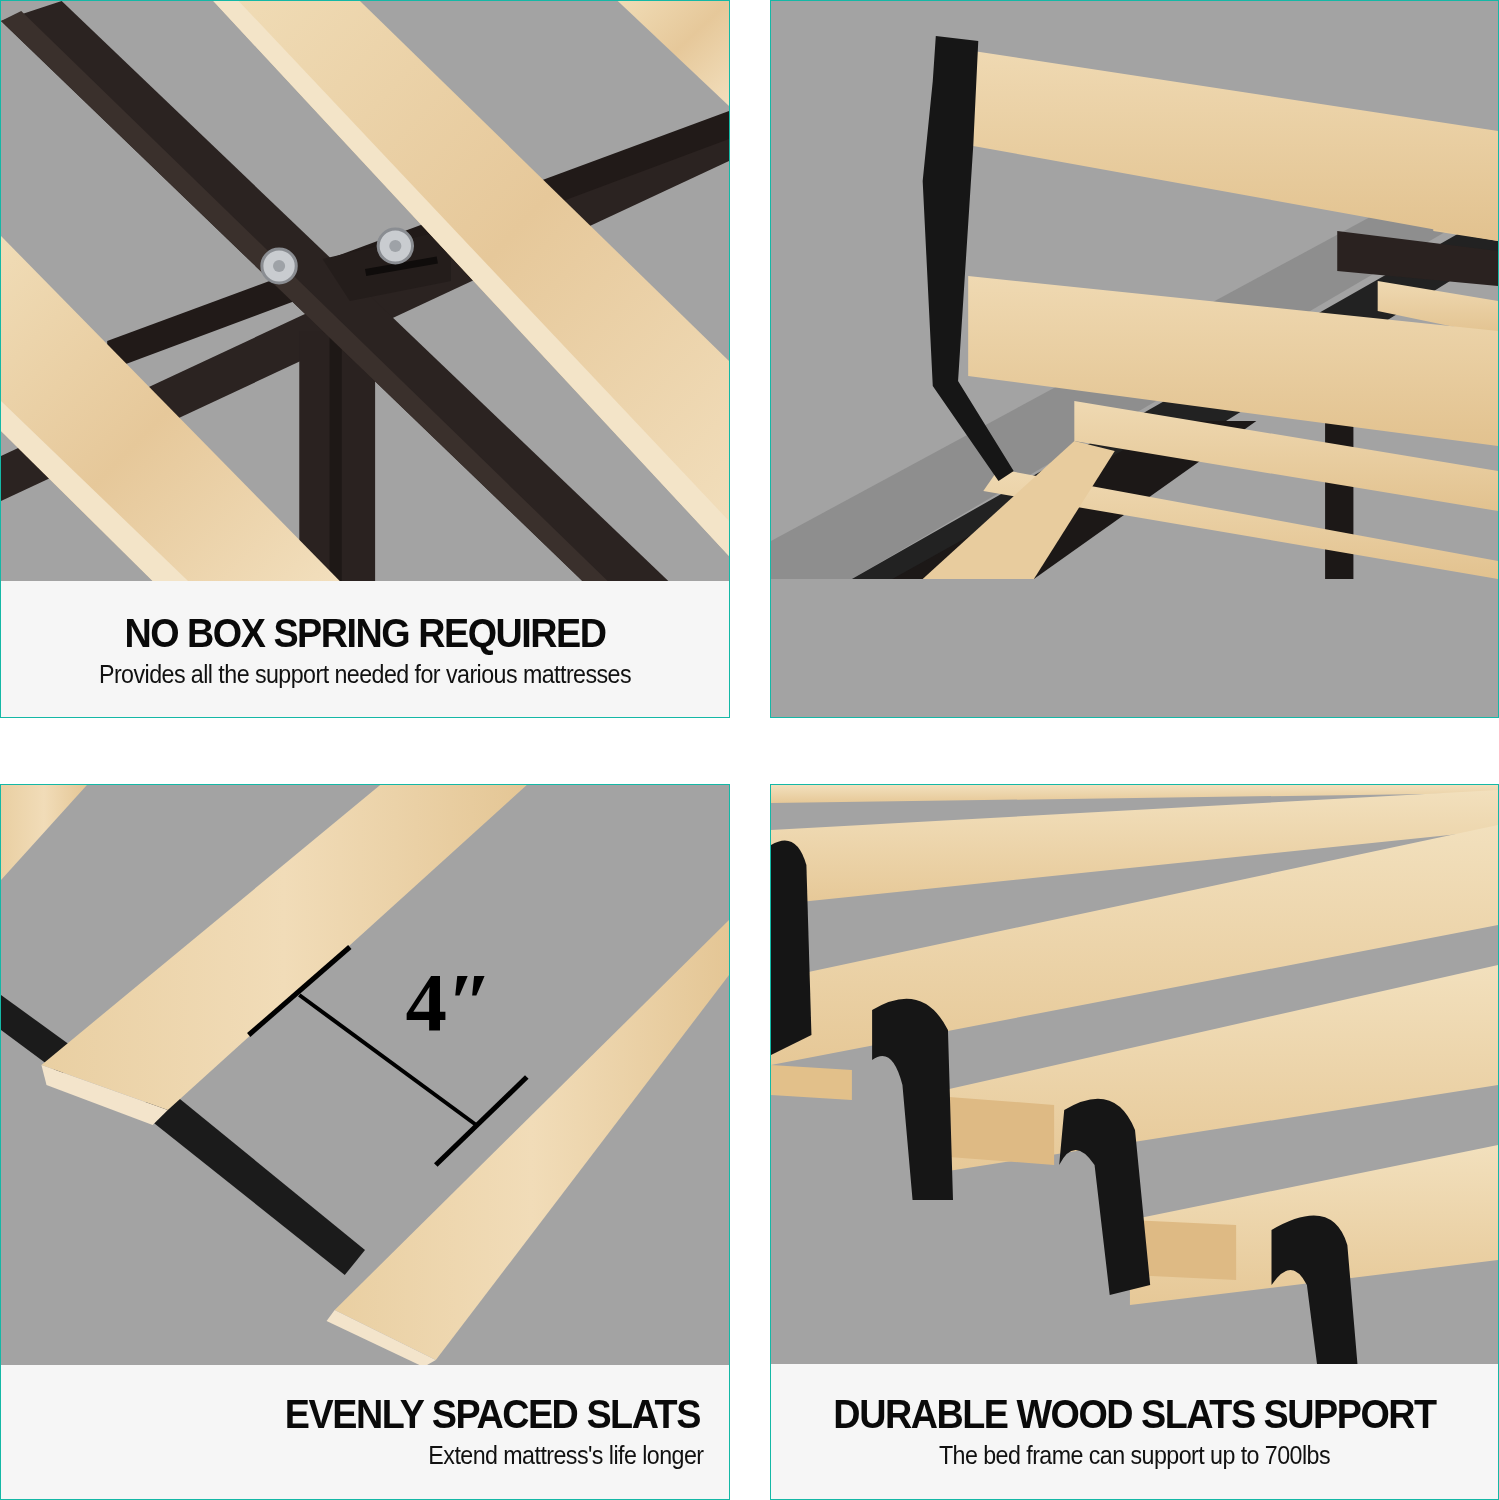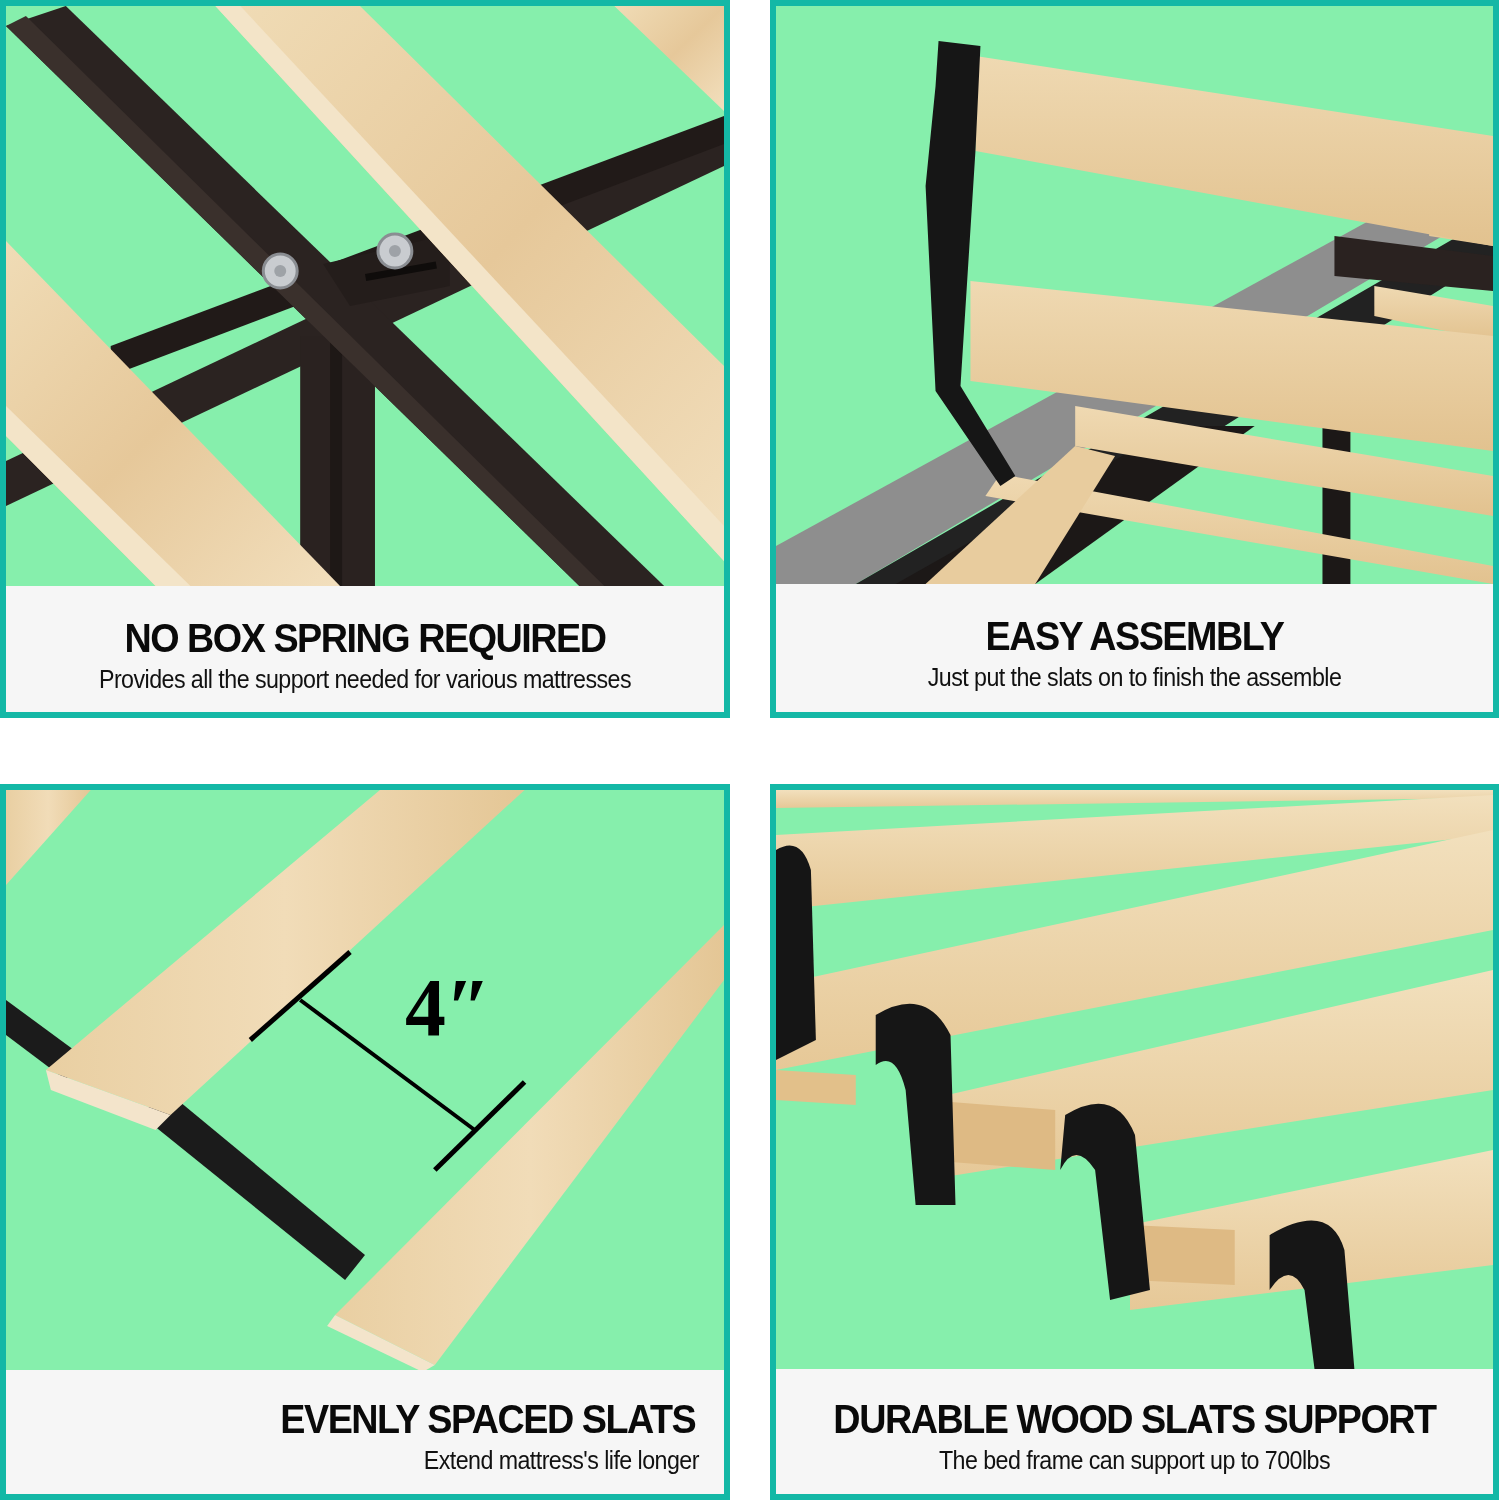--- a/index.html
+++ b/index.html
@@ -1,18 +1,18 @@
 <!DOCTYPE html>
 <html><head>
   <meta charset="utf-8">
   <style>
     html, body { margin: 0; padding: 0; background: #ffffff; }
     body { width: 1499px; height: 1500px; position: relative; overflow: hidden;
            font-family: "Liberation Sans", sans-serif; }
-    .panel { position: absolute; box-sizing: border-box; border: 6px solid #14b8a6; background: #86efac; overflow: hidden; }
+    .panel { position: absolute; box-sizing: border-box; border: 1px solid #14b8a6; background: #a3a3a3; overflow: hidden; }
     .photo { position: absolute; left: 0; top: 0; right: 0; }
     .photo svg { display: block; width: 100%; height: 100%; }
     .caption { position: absolute; left: 0; right: 0; bottom: 0; background: #f6f6f6; text-align: center; }
     .cap-title { font-family: "Liberation Sans", sans-serif; font-weight: bold; color: #0a0a0a;
                  font-size: 41px; letter-spacing: -1.6px; line-height: 44px; white-space: nowrap; transform: scaleX(0.92); }
     .cap-sub { font-family: "Liberation Sans", sans-serif; color: #111111; font-size: 25px;
                letter-spacing: -0.6px; line-height: 30px; white-space: nowrap; margin-top: 4px; transform: scaleX(0.93); }
 
     #p1 { left: 0; top: 0; width: 730px; height: 718px; }
     #p1 .photo { height: 580px; }
@@ -100,24 +100,20 @@
       <polygon points="225,468 719,560 719,578 210,490" fill="url(#wood2)"></polygon>
       <polygon points="300,400 719,470 719,510 300,440" fill="url(#wood2)"></polygon>
       <polygon points="150,578 260,578 340,450 300,440" fill="#e8cc9e"></polygon>
 
       <polygon points="200,50 719,130 719,240 200,145" fill="url(#wood2)"></polygon>
       <polygon points="195,275 719,330 719,445 195,375" fill="url(#wood2)"></polygon>
 
       <polygon points="163,35 205,40 200,145 185,380 240,470 225,480 160,385 150,180 160,80" fill="#161616"></polygon>
     </svg>
   </div>
-  <div class="caption">
-    <div class="cap-title">EASY ASSEMBLY</div>
-    <div class="cap-sub">Just put the slats on to finish the assemble</div>
-  </div>
 </div>
 
 <div class="panel" id="p3">
   <div class="photo">
     <svg viewBox="0 0 720 580" preserveAspectRatio="none">
       <defs>
         <linearGradient id="wood3" x1="0" y1="0" x2="1" y2="0">
           <stop offset="0" stop-color="#e9cfa2"></stop>
           <stop offset="0.5" stop-color="#f1dcb8"></stop>
           <stop offset="1" stop-color="#e4c695"></stop>

